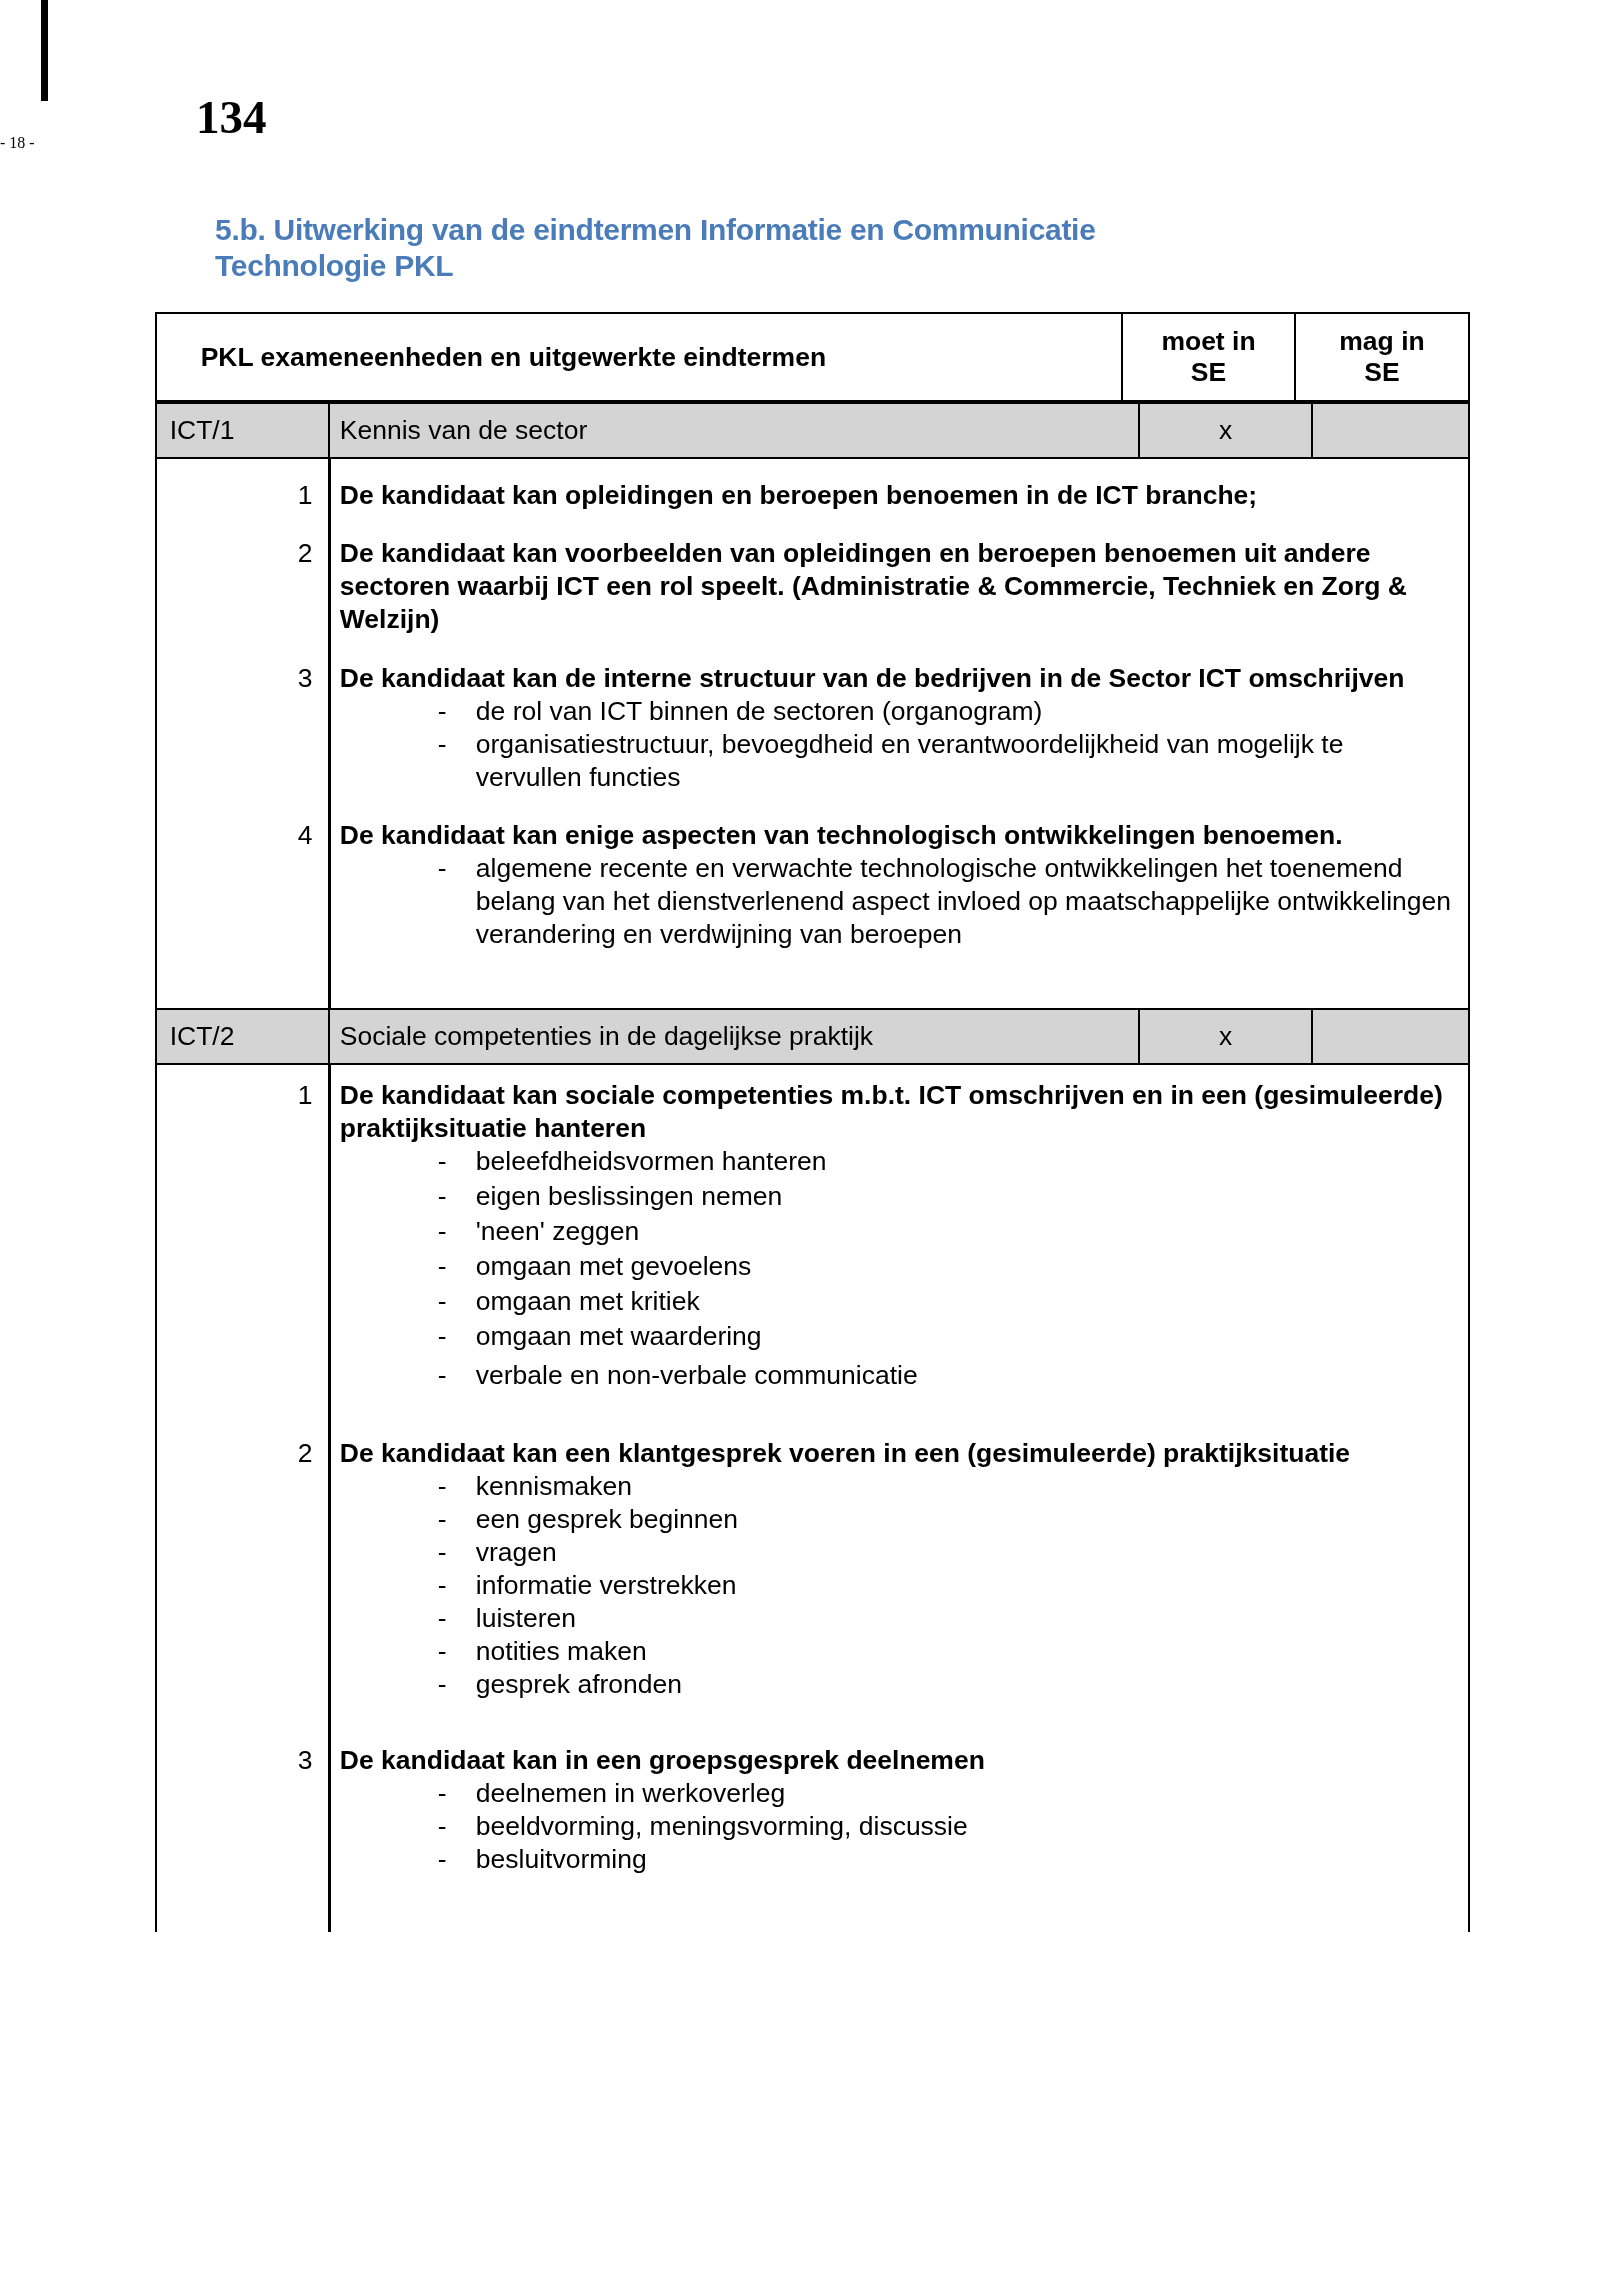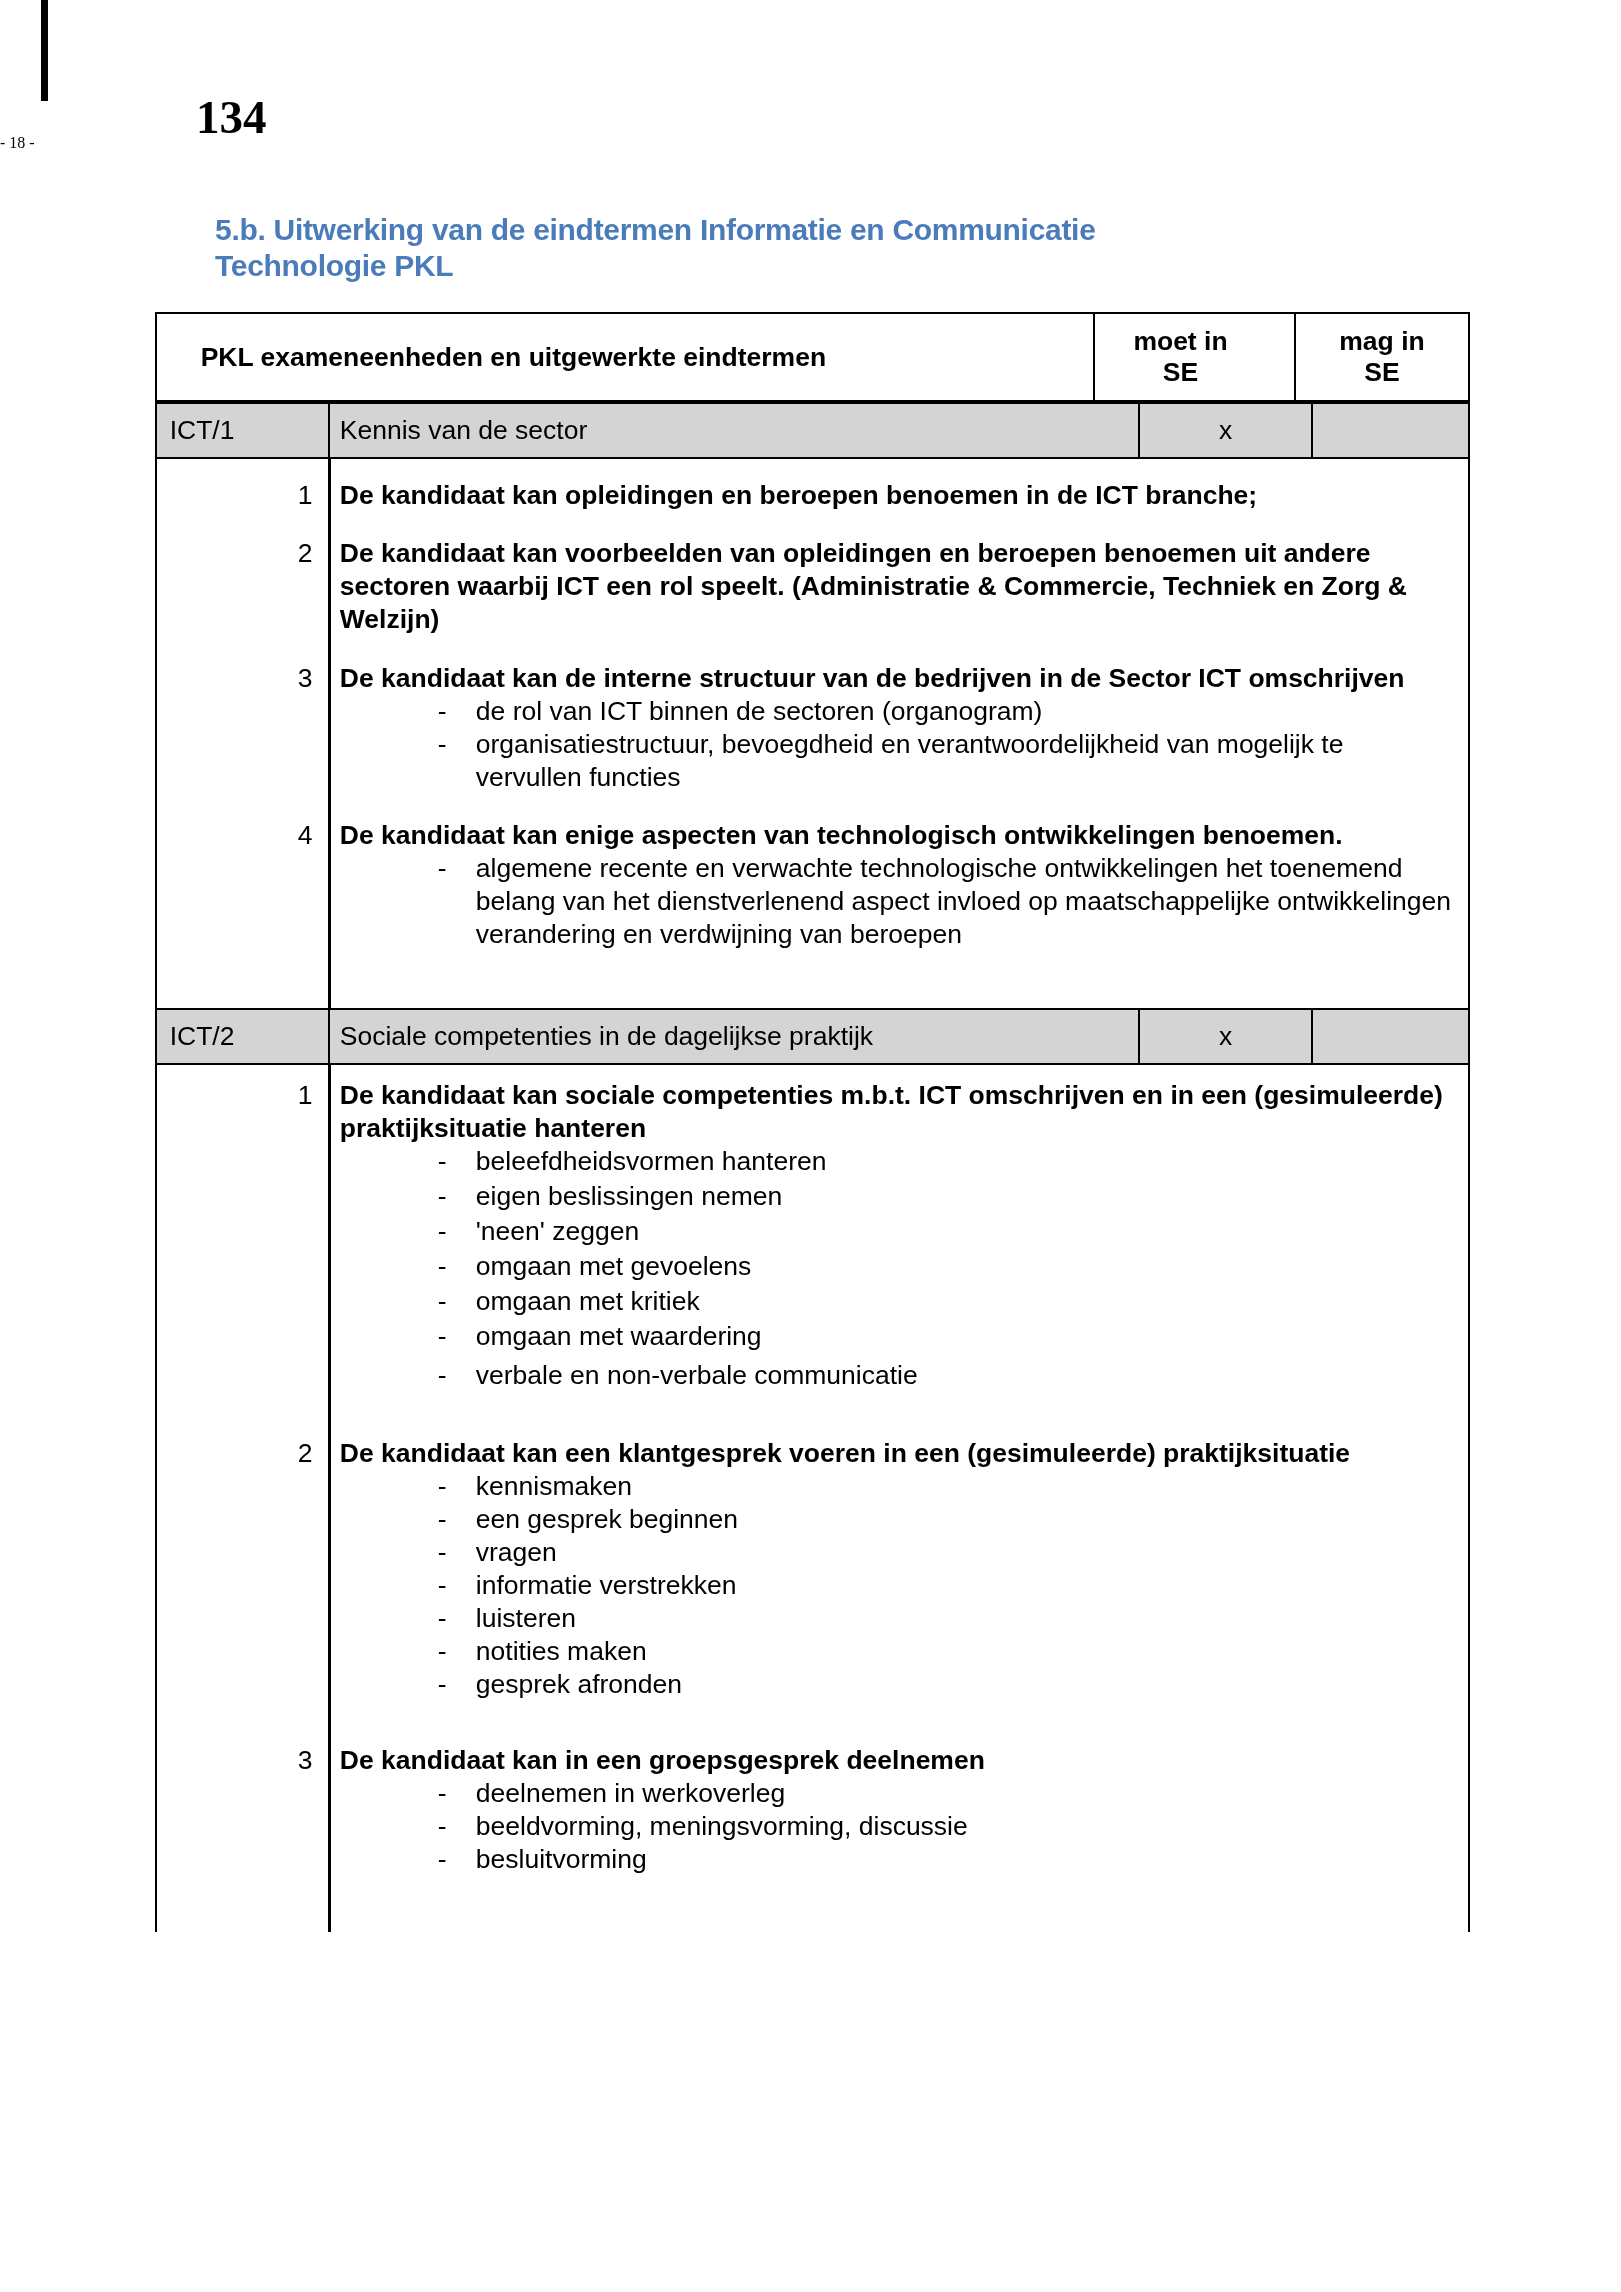--- a/index.html
+++ b/index.html
@@ -75,21 +75,20 @@
   .th-col {
     width: 173px;
     border-left: 2.9px solid #000;
     display: flex;
     align-items: center;
     justify-content: center;
     text-align: center;
     font-weight: bold;
     line-height: 31px;
     padding: 0 27.4px;
-    margin-left: 28px;
   }
   .th-col.th-last { width: 174px; }
 
   .gray-row {
     display: flex;
     height: 57px;
     background: #D4D4D4;
     border-left: 2.9px solid #000;
     border-right: 2.9px solid #000;
     border-top: 2.9px solid #000;

